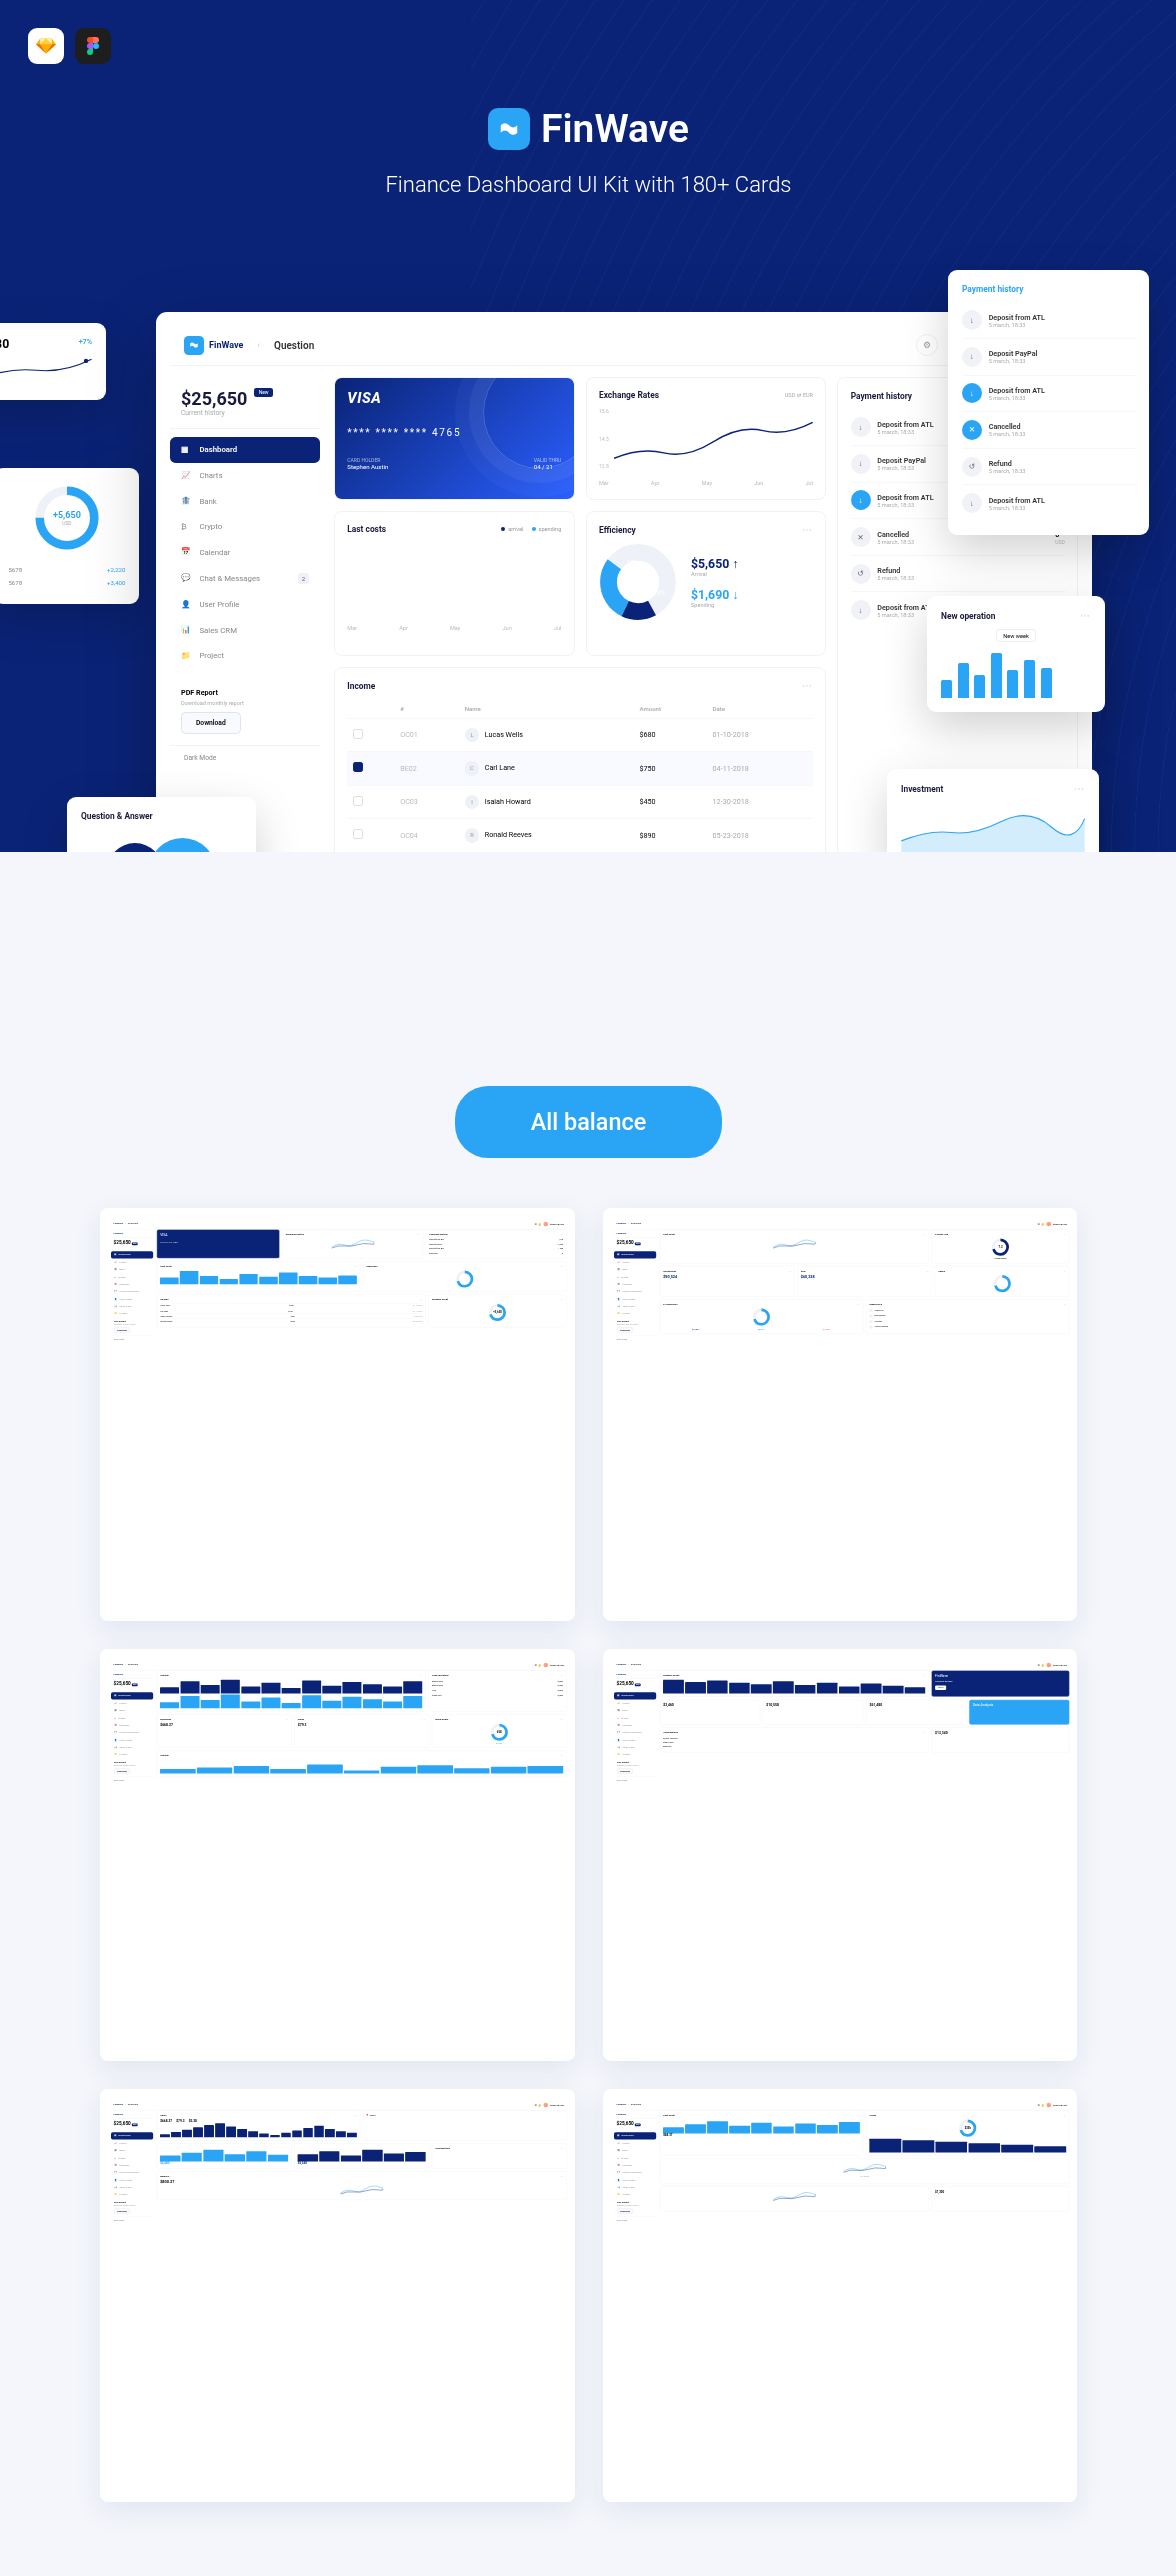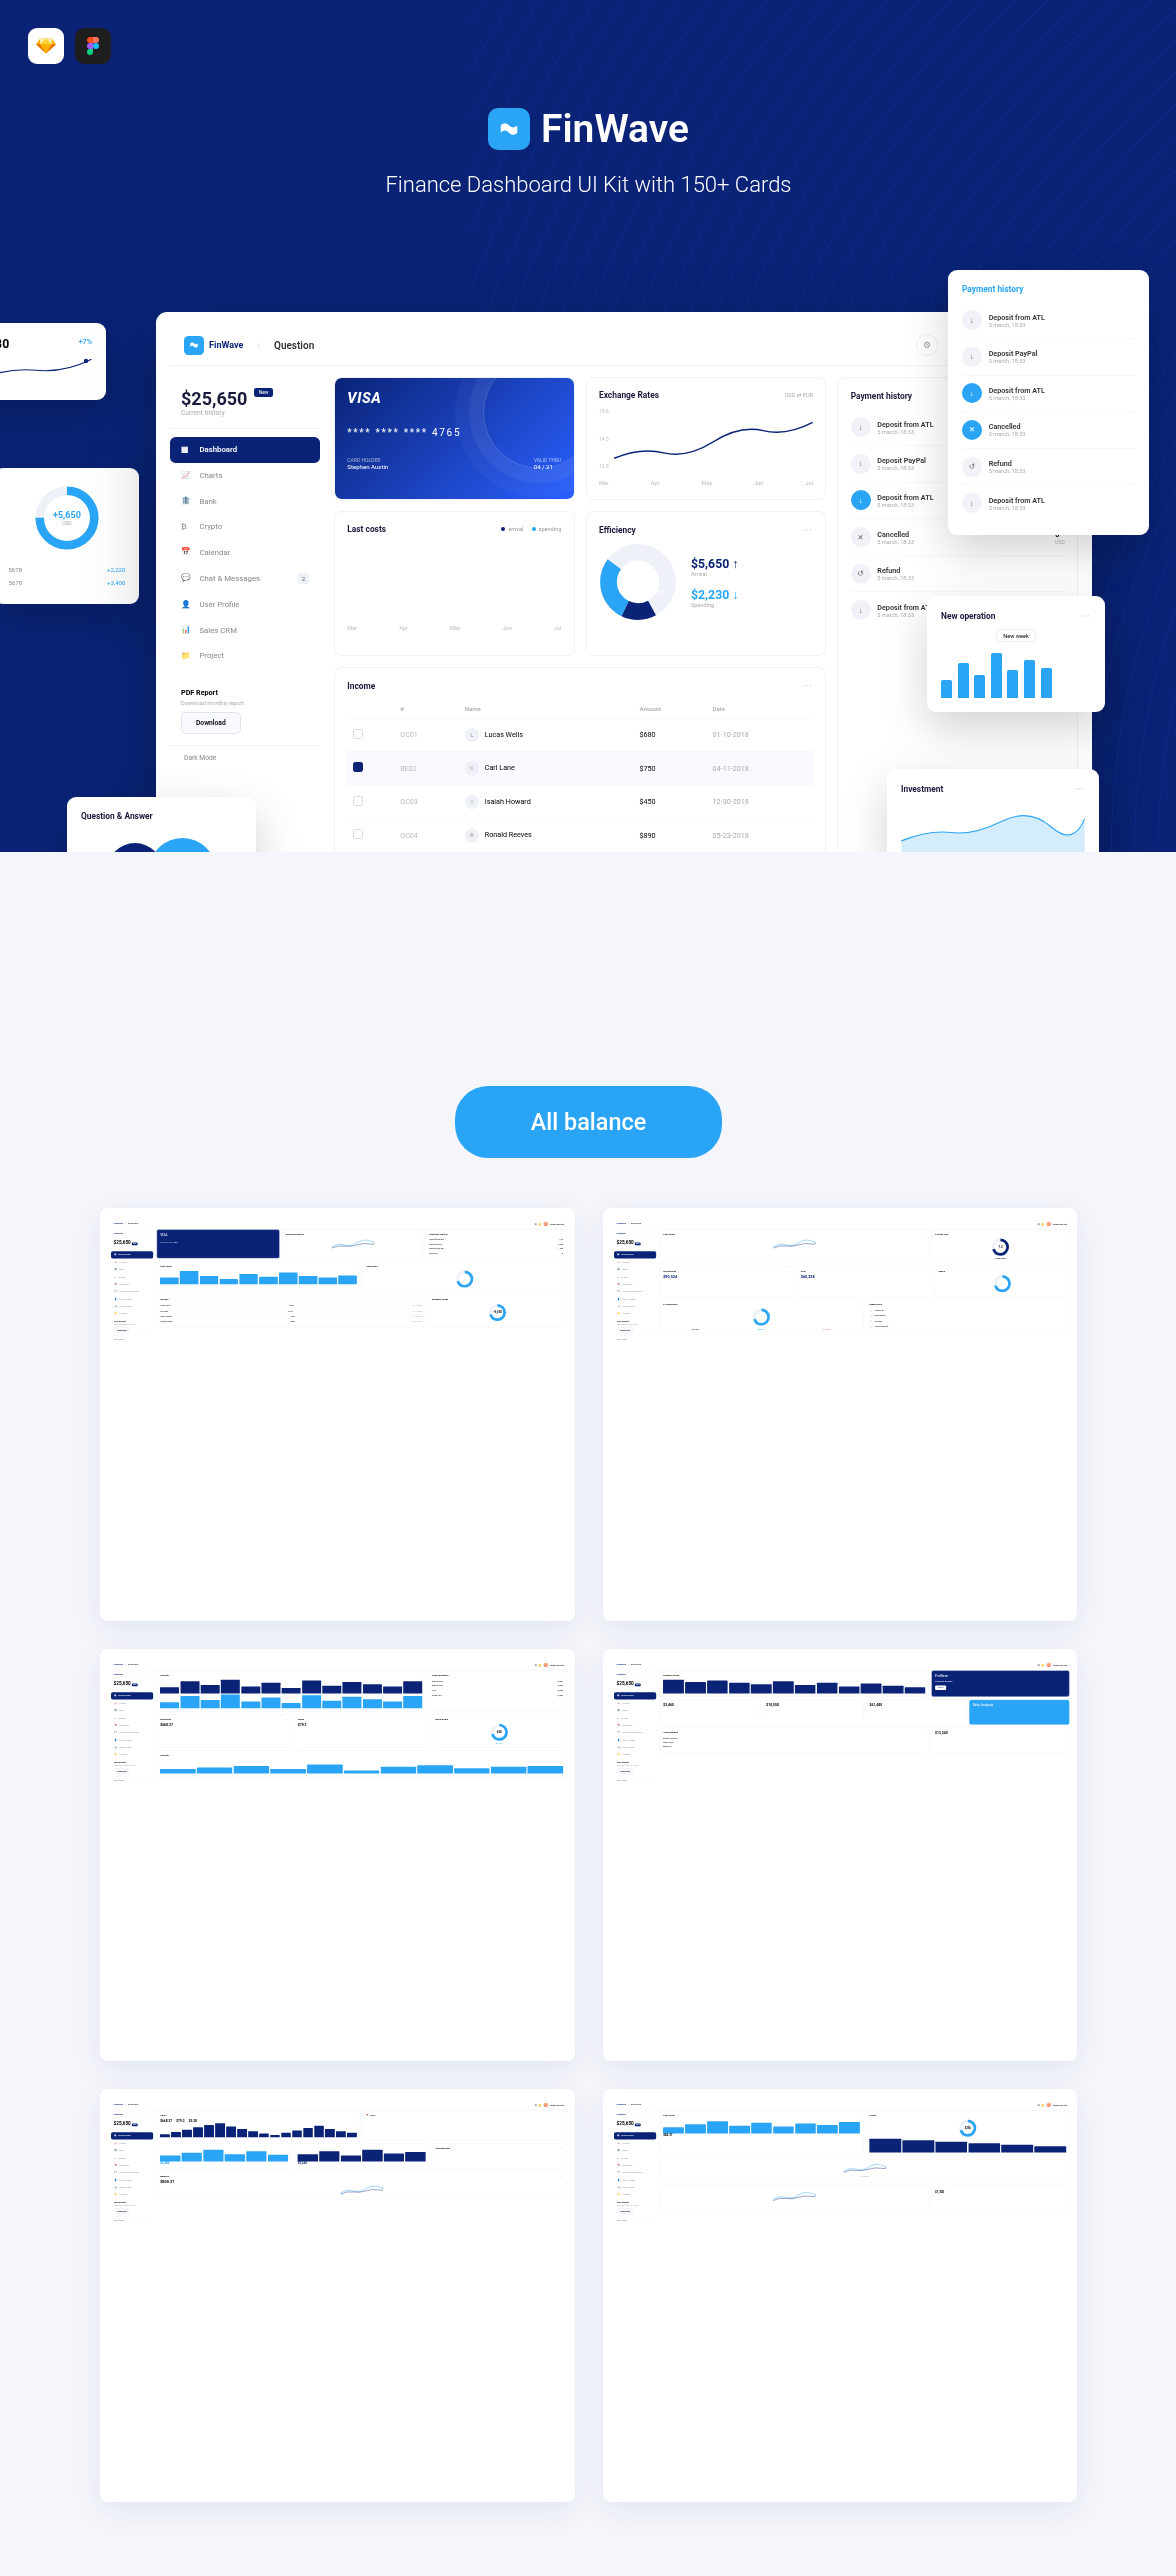--- a/index.html
+++ b/index.html
@@ -170,21 +170,21 @@
   </div>
   <div class="hero-title">
     <div class="logo-row">
       <div class="logo-mark">
         <svg width="22" height="22" viewBox="0 0 24 24">
             <path fill="#fff" d="M3 8c3-3 6-3 9 0s6 3 9 0v8c-3 3-6 3-9 0s-6-3-9 0z"></path>
           </svg>
       </div>
       <div class="brand">FinWave</div>
     </div>
-    <div class="subtitle">Finance Dashboard UI Kit with 150+ Cards</div>
+    <div class="subtitle">Finance Dashboard UI Kit with 180+ Cards</div>
   </div>
 
   <div class="dashboard-main">
     <div class="dash-top">
       <div style="display:flex;align-items:center">
         <div class="dash-brand">
           <div class="dash-brand-logo">
               <svg width="10" height="10" viewBox="0 0 24 24">
                 <path fill="#fff" d="M3 8c3-3 6-3 9 0s6 3 9 0v8c-3 3-6 3-9 0s-6-3-9 0z"></path>
               </svg>
@@ -440,21 +440,21 @@
                 <text x="15" y="12" font-size="3.5" fill="#fff">15%</text>
                 <text x="29" y="28" font-size="3.5" fill="#fff">28%</text>
               </svg>
             </div>
             <div class="eff-stats">
               <div>
                   <div class="eff-v g">$5,650 ↑</div>
                   <div class="eff-l">Arrival</div>
                 </div>
               <div>
-                  <div class="eff-v b">$2,230 ↓</div>
+                  <div class="eff-v b">$1,690 ↓</div>
                   <div class="eff-l">Spending</div>
                 </div>
             </div>
           </div>
         </div>
 
         <div class="card income-card">
           <div class="card-h">
               <span class="card-t">Income</span>
               <span class="card-m">⋯</span>

